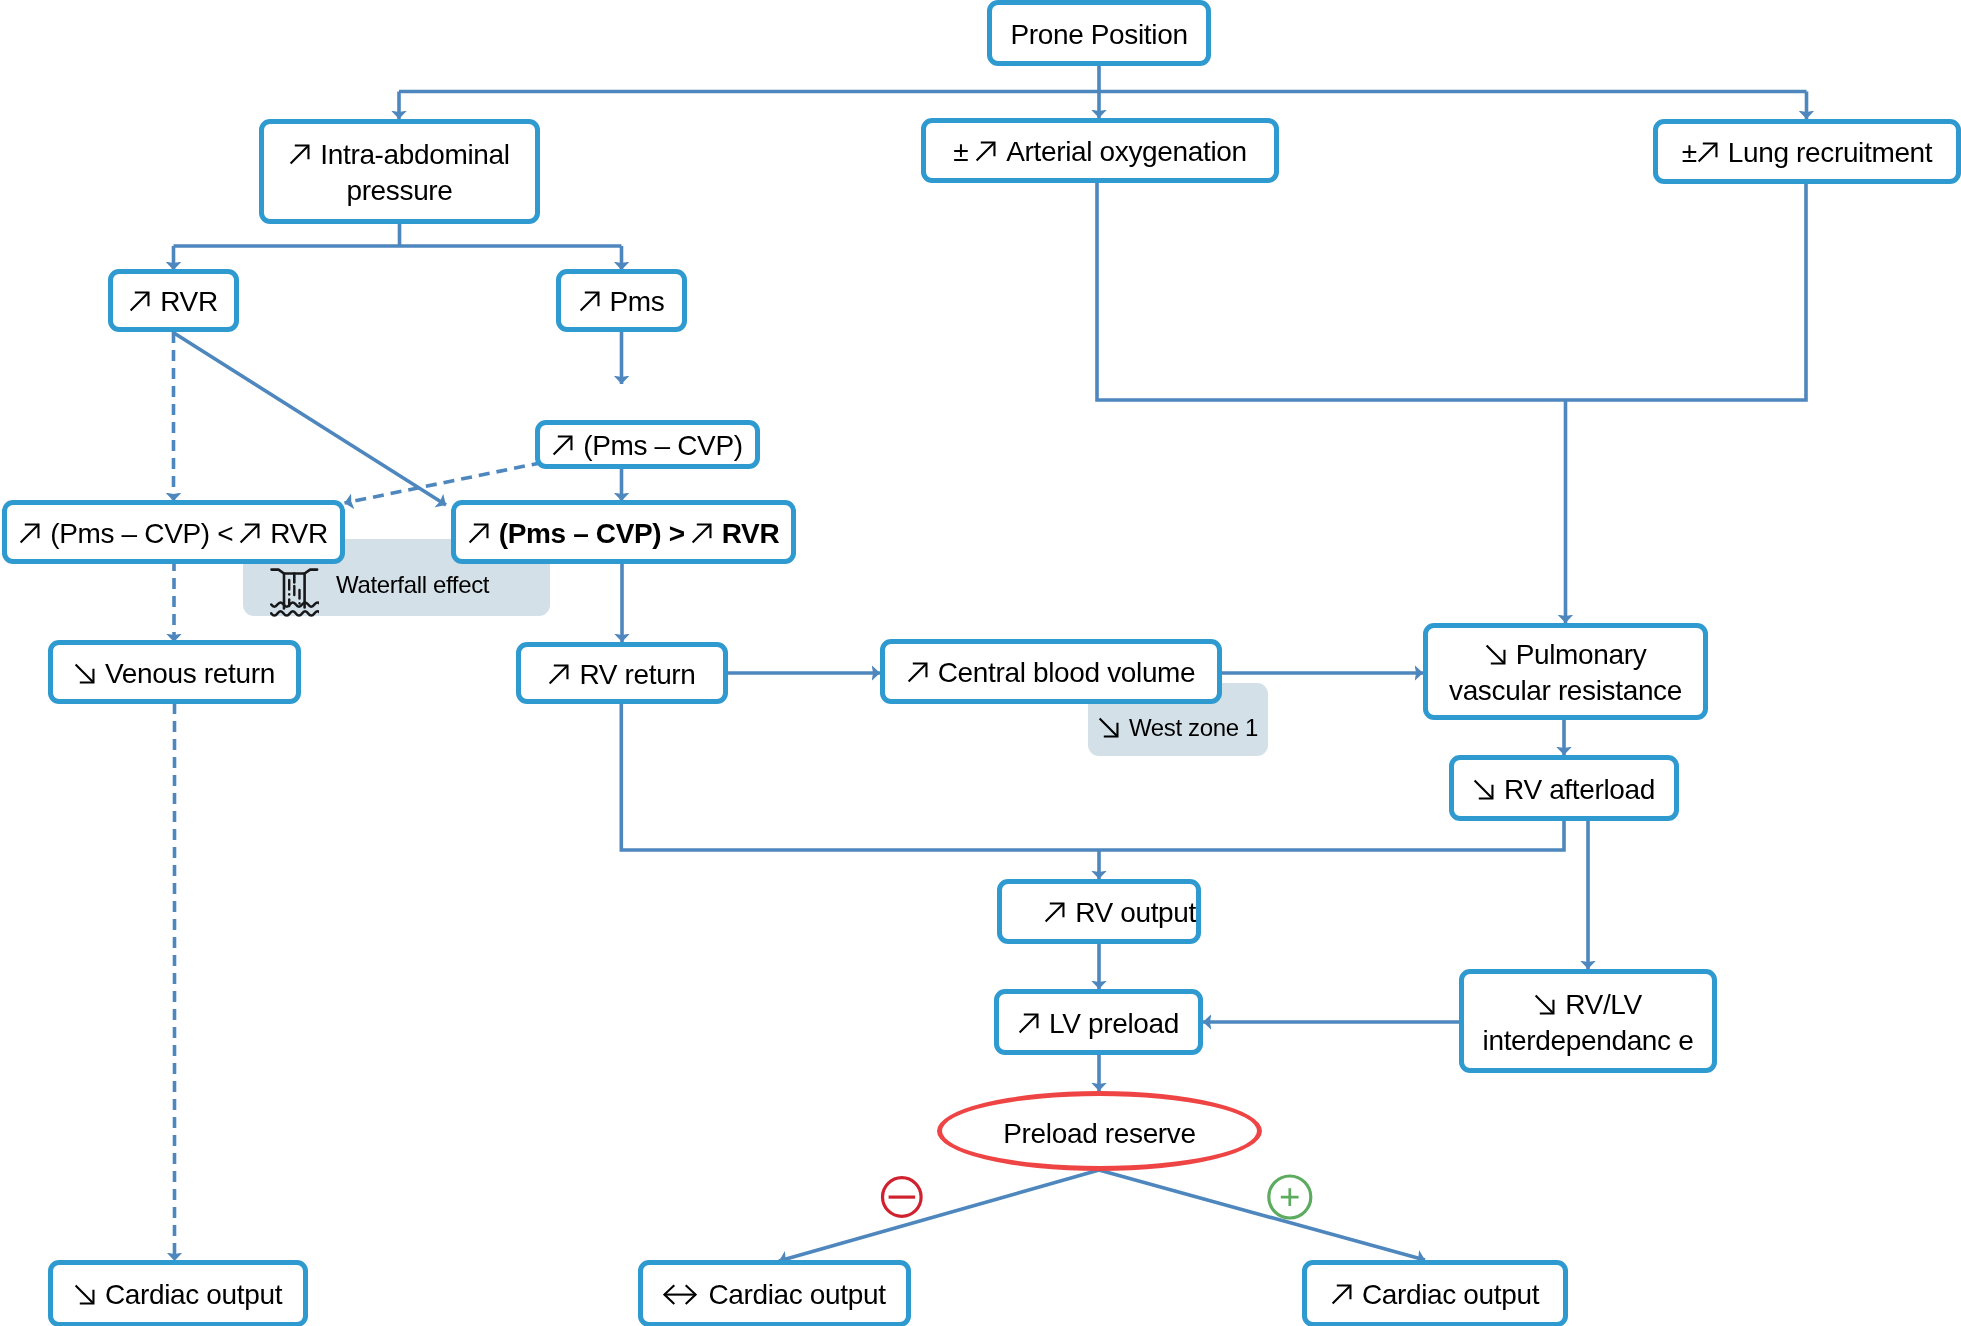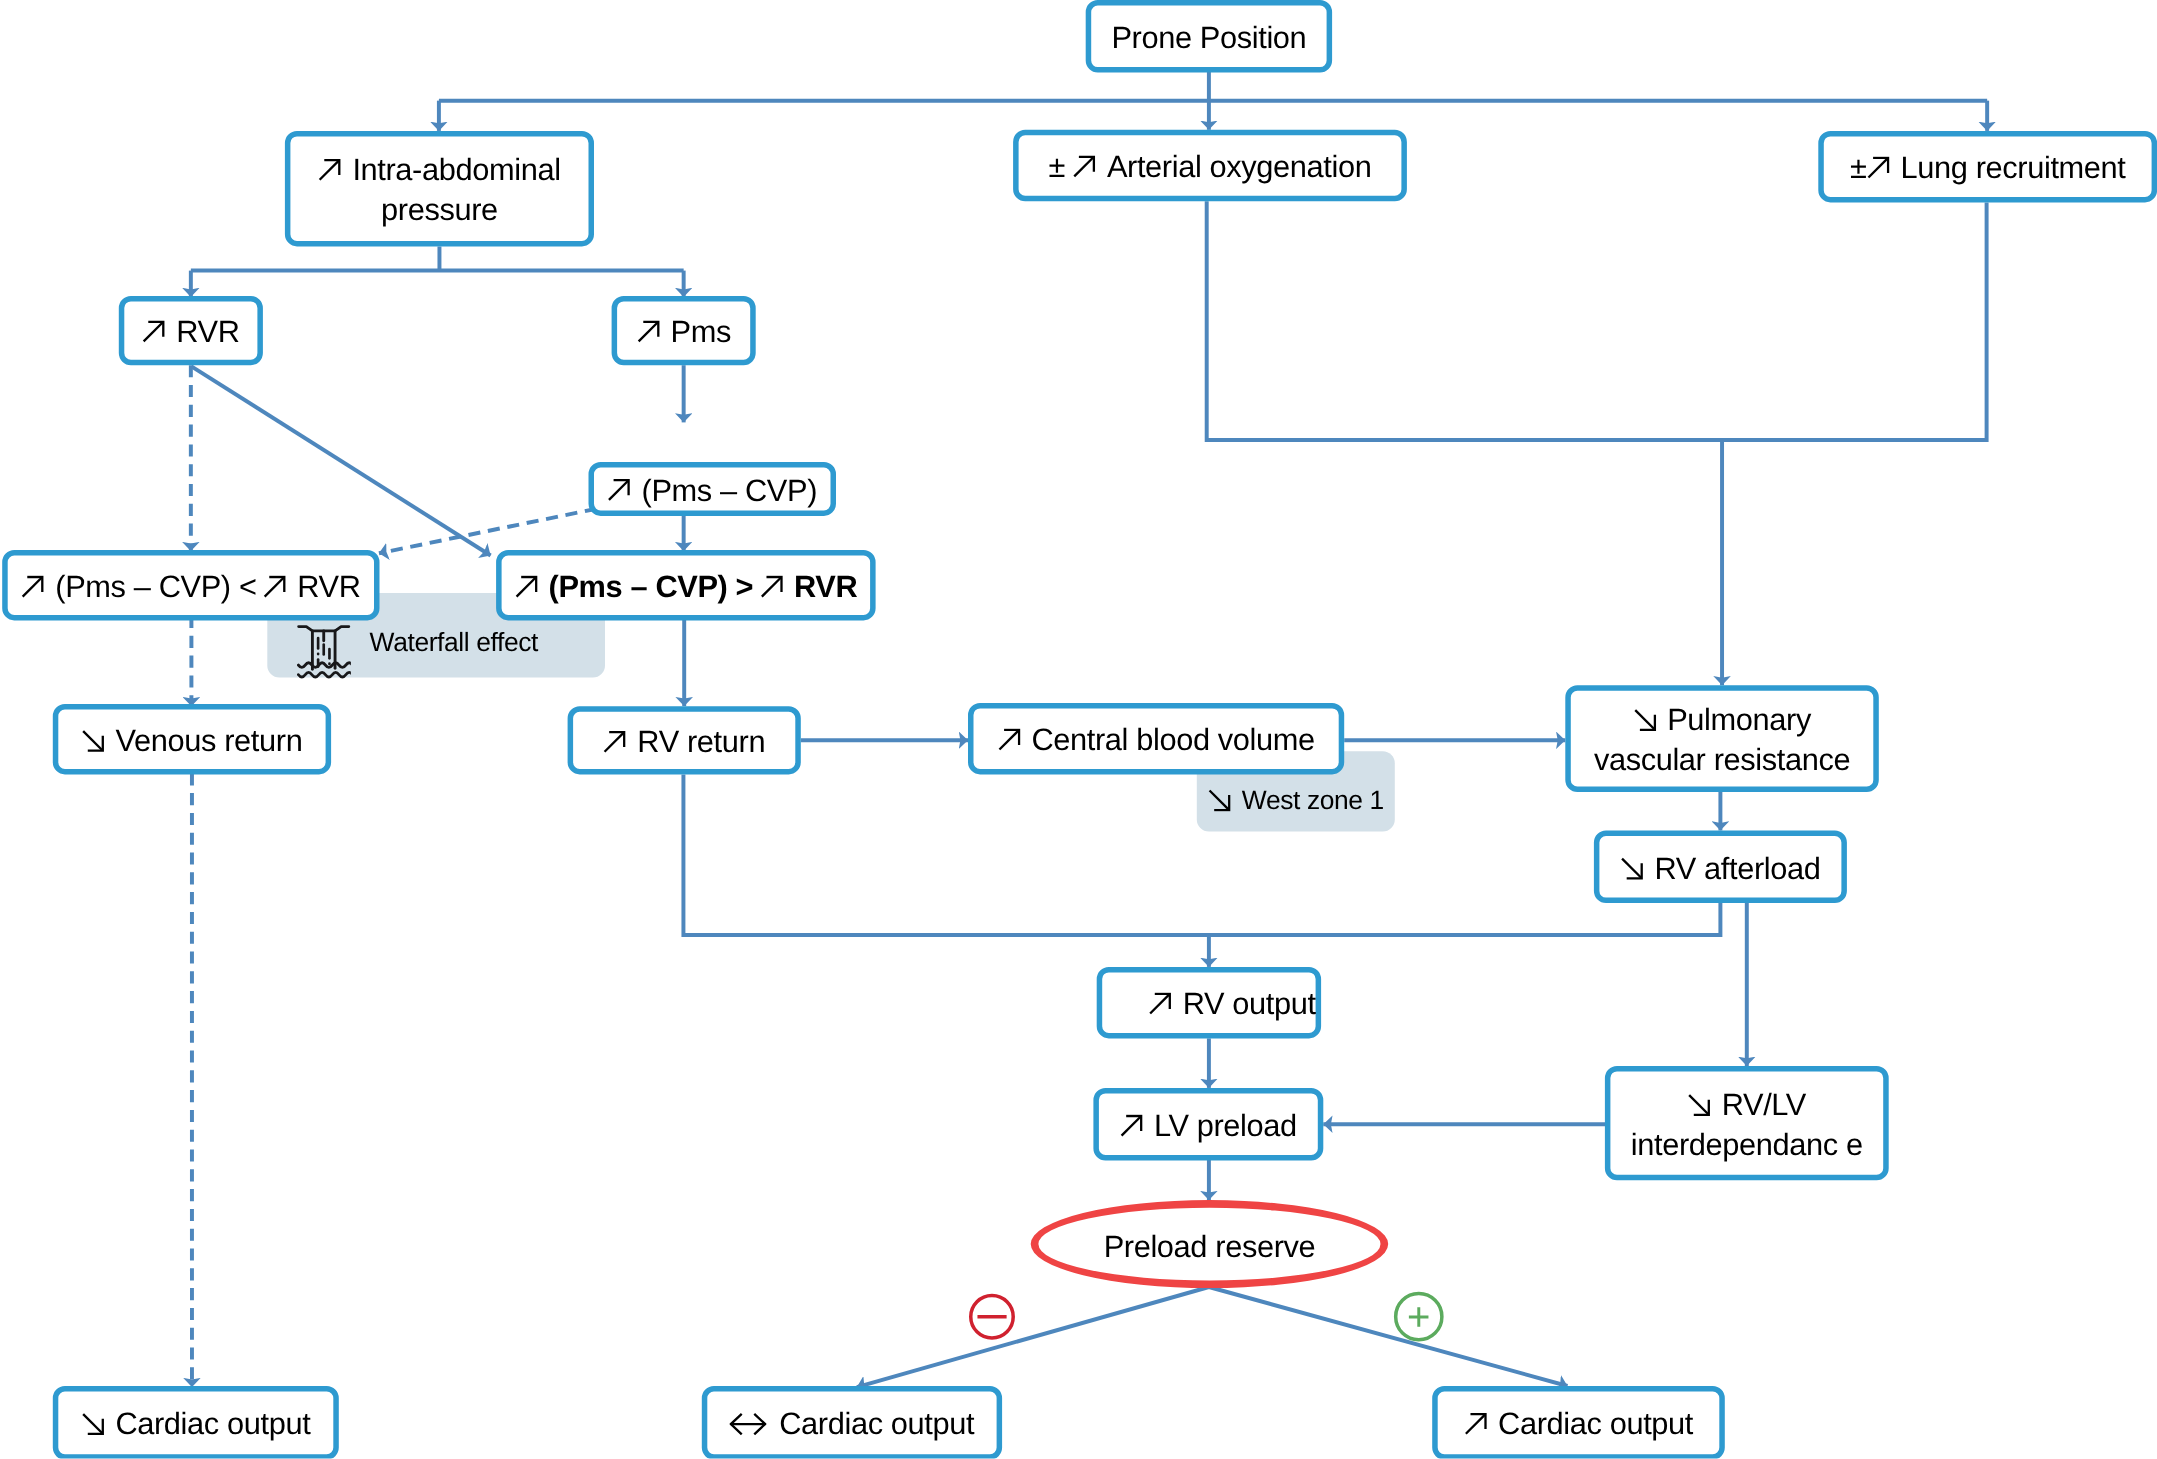--- a/index.html
+++ b/index.html
@@ -9,21 +9,21 @@
        -webkit-font-smoothing:antialiased;}
   #stage{position:relative;width:1961px;height:1326px;background:#fff;}
   svg.layer{position:absolute;left:0;top:0;width:1961px;height:1326px;pointer-events:none;}
   .node{position:absolute;box-sizing:border-box;display:flex;align-items:center;justify-content:center;
         text-align:center;color:#000;background:#fff;
         border:5px solid #2e9ad0;border-radius:11px;z-index:3;}
   .node .lbl{display:block;line-height:1.27;font-size:28px;letter-spacing:-0.35px;position:relative;top:1.5px;}
   .badge{position:absolute;box-sizing:border-box;display:flex;align-items:center;
          background:#d3e0e8;border-radius:11px;color:#000;z-index:1;font-size:24px;letter-spacing:-0.35px;}
   .ellipse{position:absolute;box-sizing:border-box;display:flex;align-items:center;justify-content:center;
-           border:7px solid #ef4444;border-radius:50%;background:#fff;color:#000;z-index:3;font-size:28px;letter-spacing:-0.35px;}
+           border:5px solid #ef4444;border-radius:50%;background:#fff;color:#000;z-index:3;font-size:28px;letter-spacing:-0.35px;}
   .ellipse .lbl{display:block;position:relative;top:3px;}
   
   .ag{display:inline-block;width:21px;height:21px;vertical-align:-1px;margin-right:10px;}
   .agw{display:inline-block;width:34px;height:21px;vertical-align:-1px;margin-right:11px;}
   .ag svg,.agw svg{display:block;}
 </style>
 </head>
 <body>
 
 <div id="stage">

